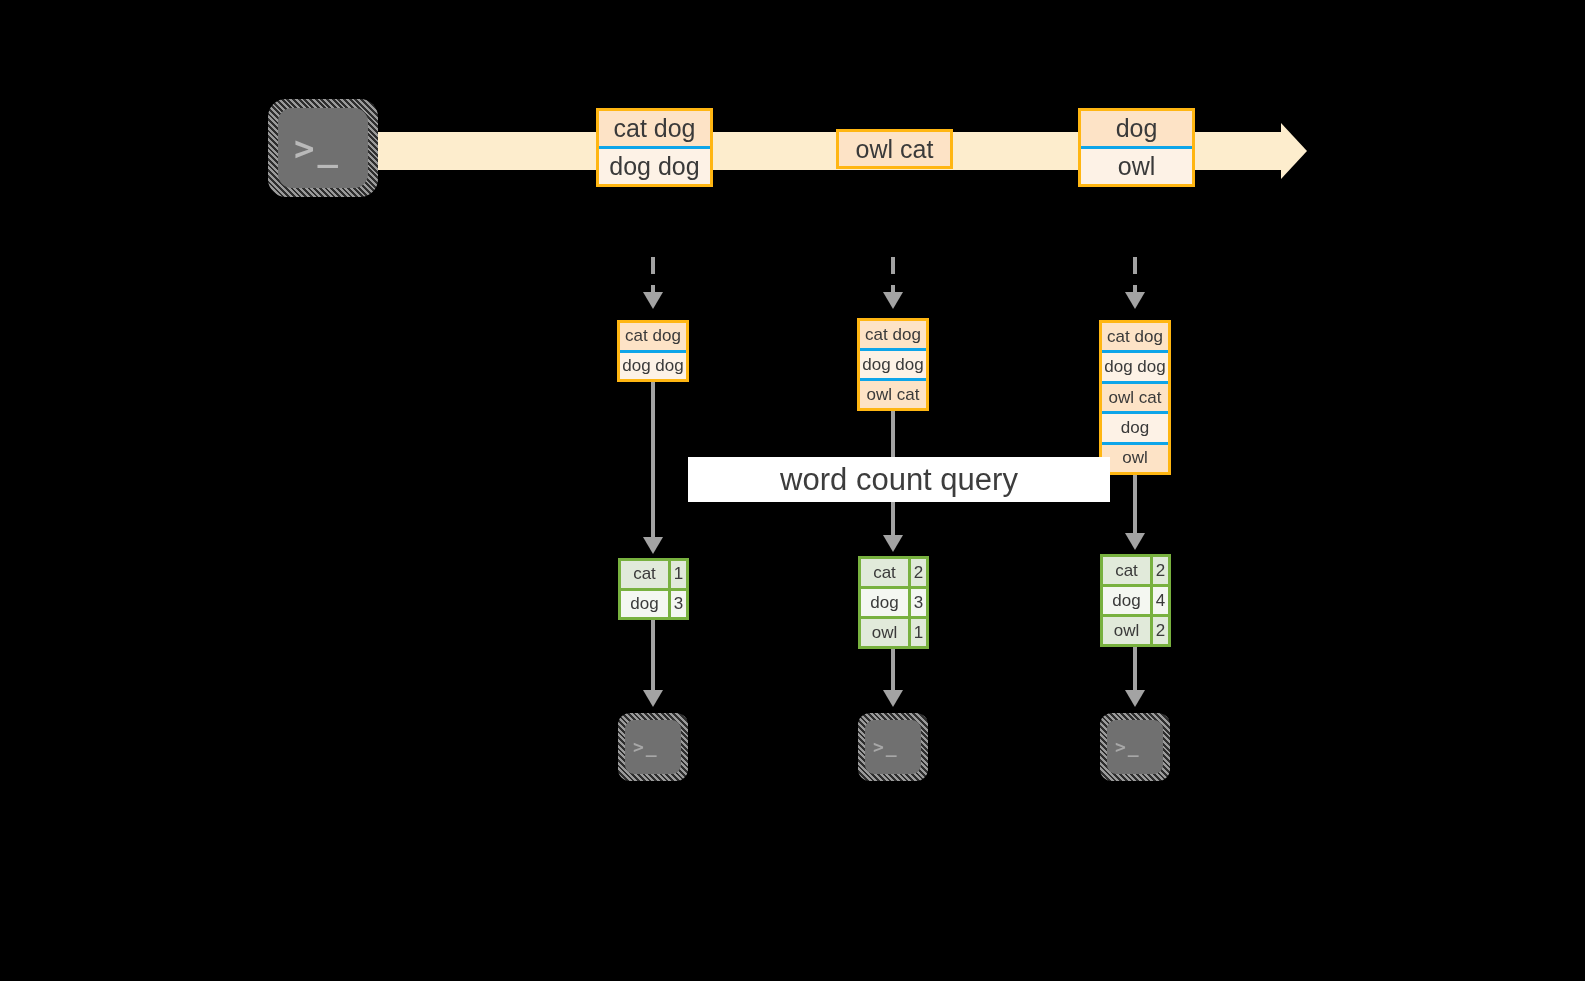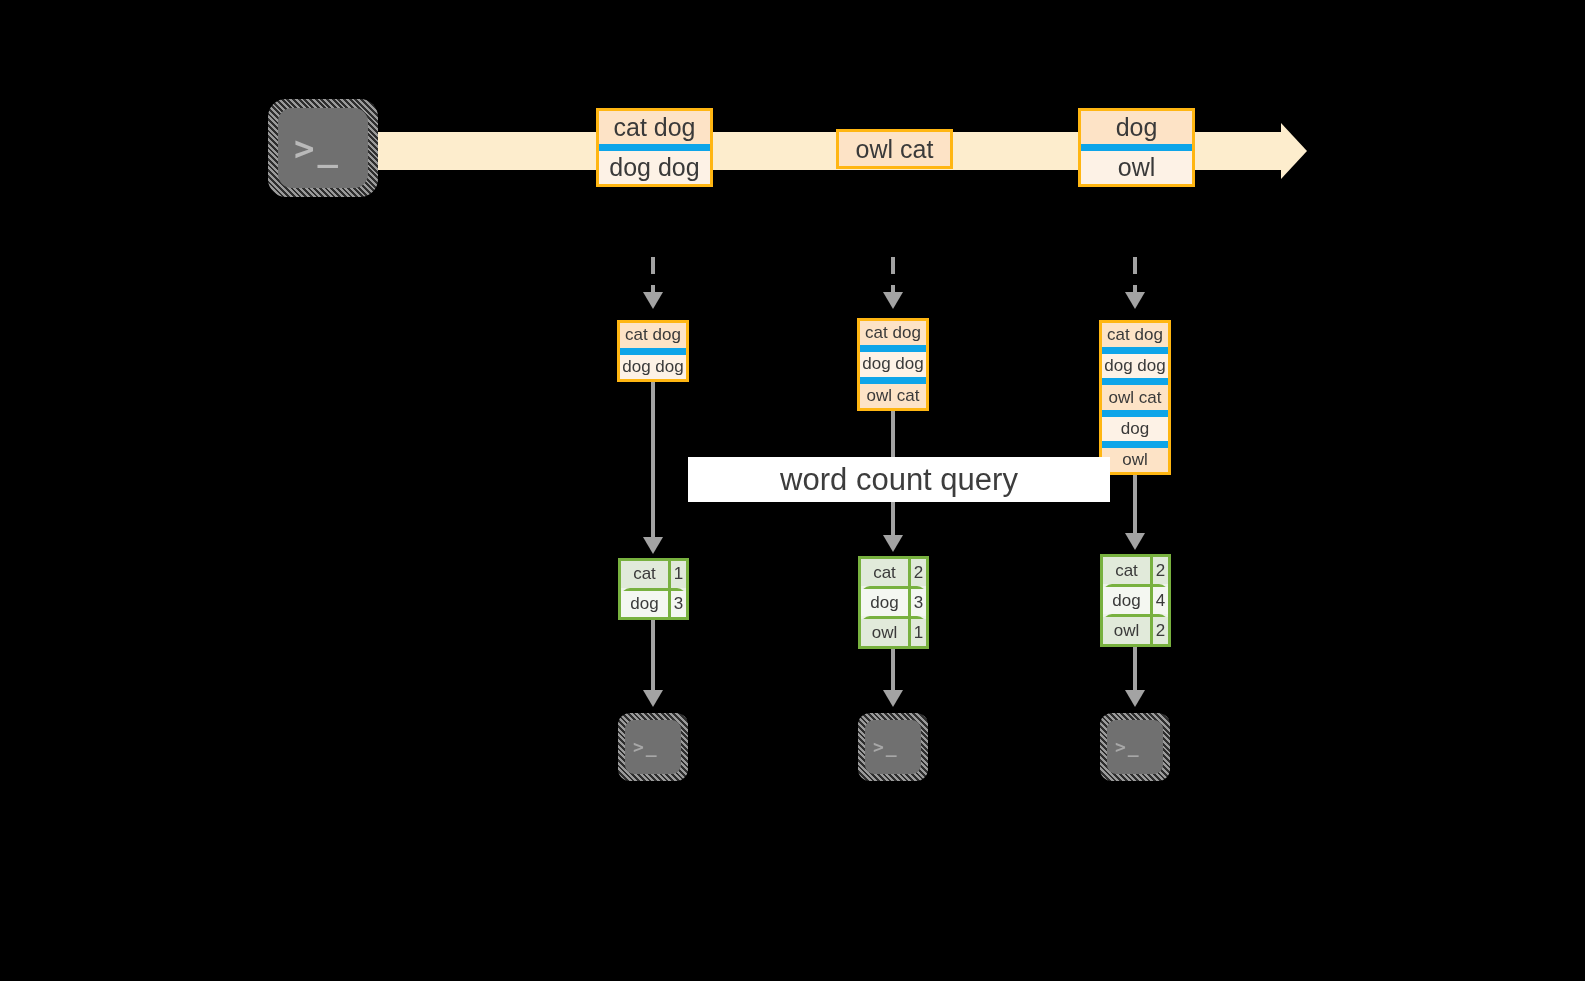--- a/index.html
+++ b/index.html
@@ -92,39 +92,38 @@
     flex: 1 1 auto;
     display: flex;
     align-items: center;
     justify-content: center;
     color: #3a3a3a;
     white-space: nowrap;
     box-sizing: border-box;
   }
   .rec-row.dark  { background: #fde3c6; }
   .rec-row.light { background: #fdf2e6; }
-  .rec-row + .rec-row { border-top: 7px solid #0ea5e9; }
+  .rec-row + .rec-row { border-top: 3px solid #0ea5e9; }
 
   .rec-big  .rec-row { font-size: 25px; }
   .rec-small .rec-row { font-size: 17px; }
 
   
   .res-box {
     position: absolute;
     box-sizing: border-box;
     border: 3px solid #78b13f;
     display: flex;
     flex-direction: column;
     background: #eef3ea;
   }
   .res-row {
     flex: 1 1 auto;
     display: flex;
     box-sizing: border-box;
-    border-radius: 9px;
   }
   .res-row + .res-row { border-top: 3px solid #78b13f; }
   .res-cell {
     display: flex;
     align-items: center;
     justify-content: center;
     font-size: 17px;
     color: #3a3a3a;
     box-sizing: border-box;
     white-space: nowrap;

